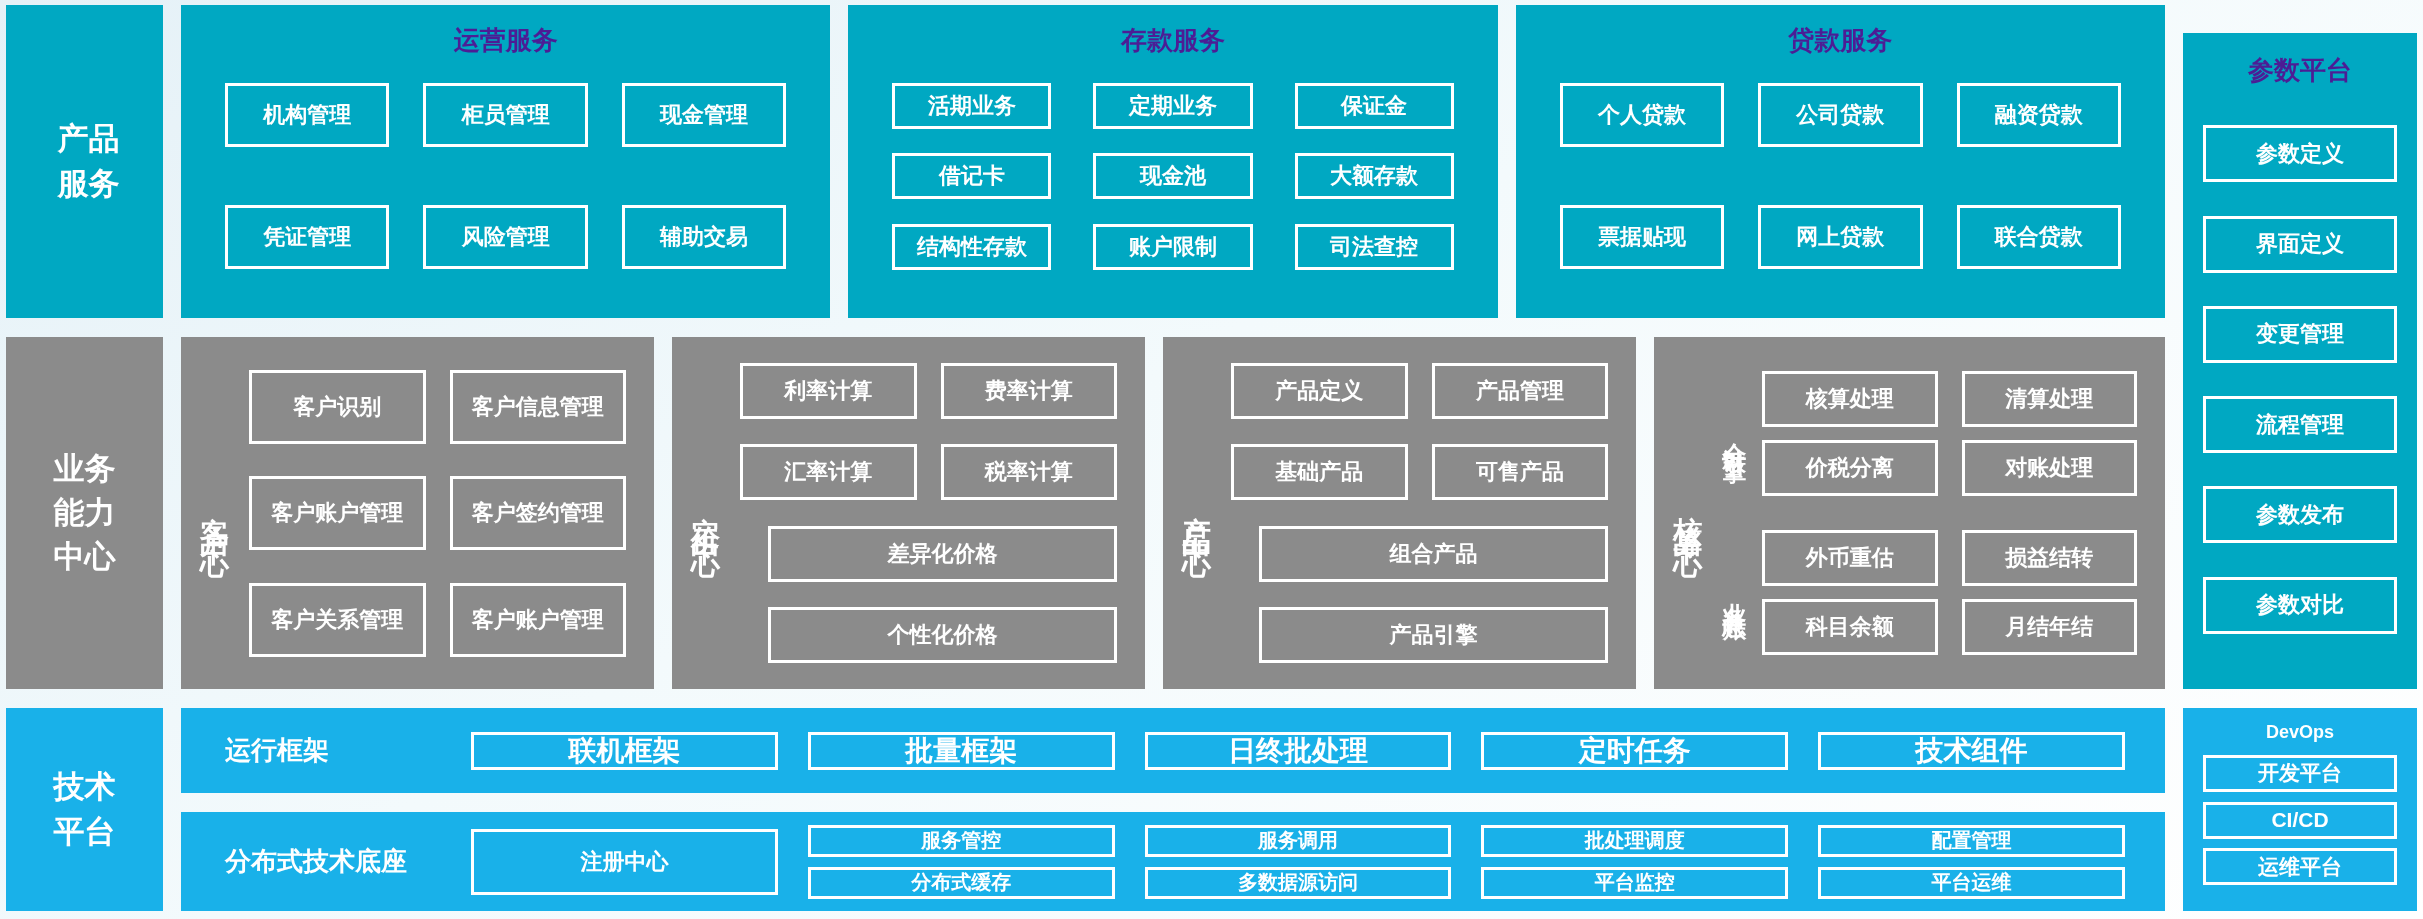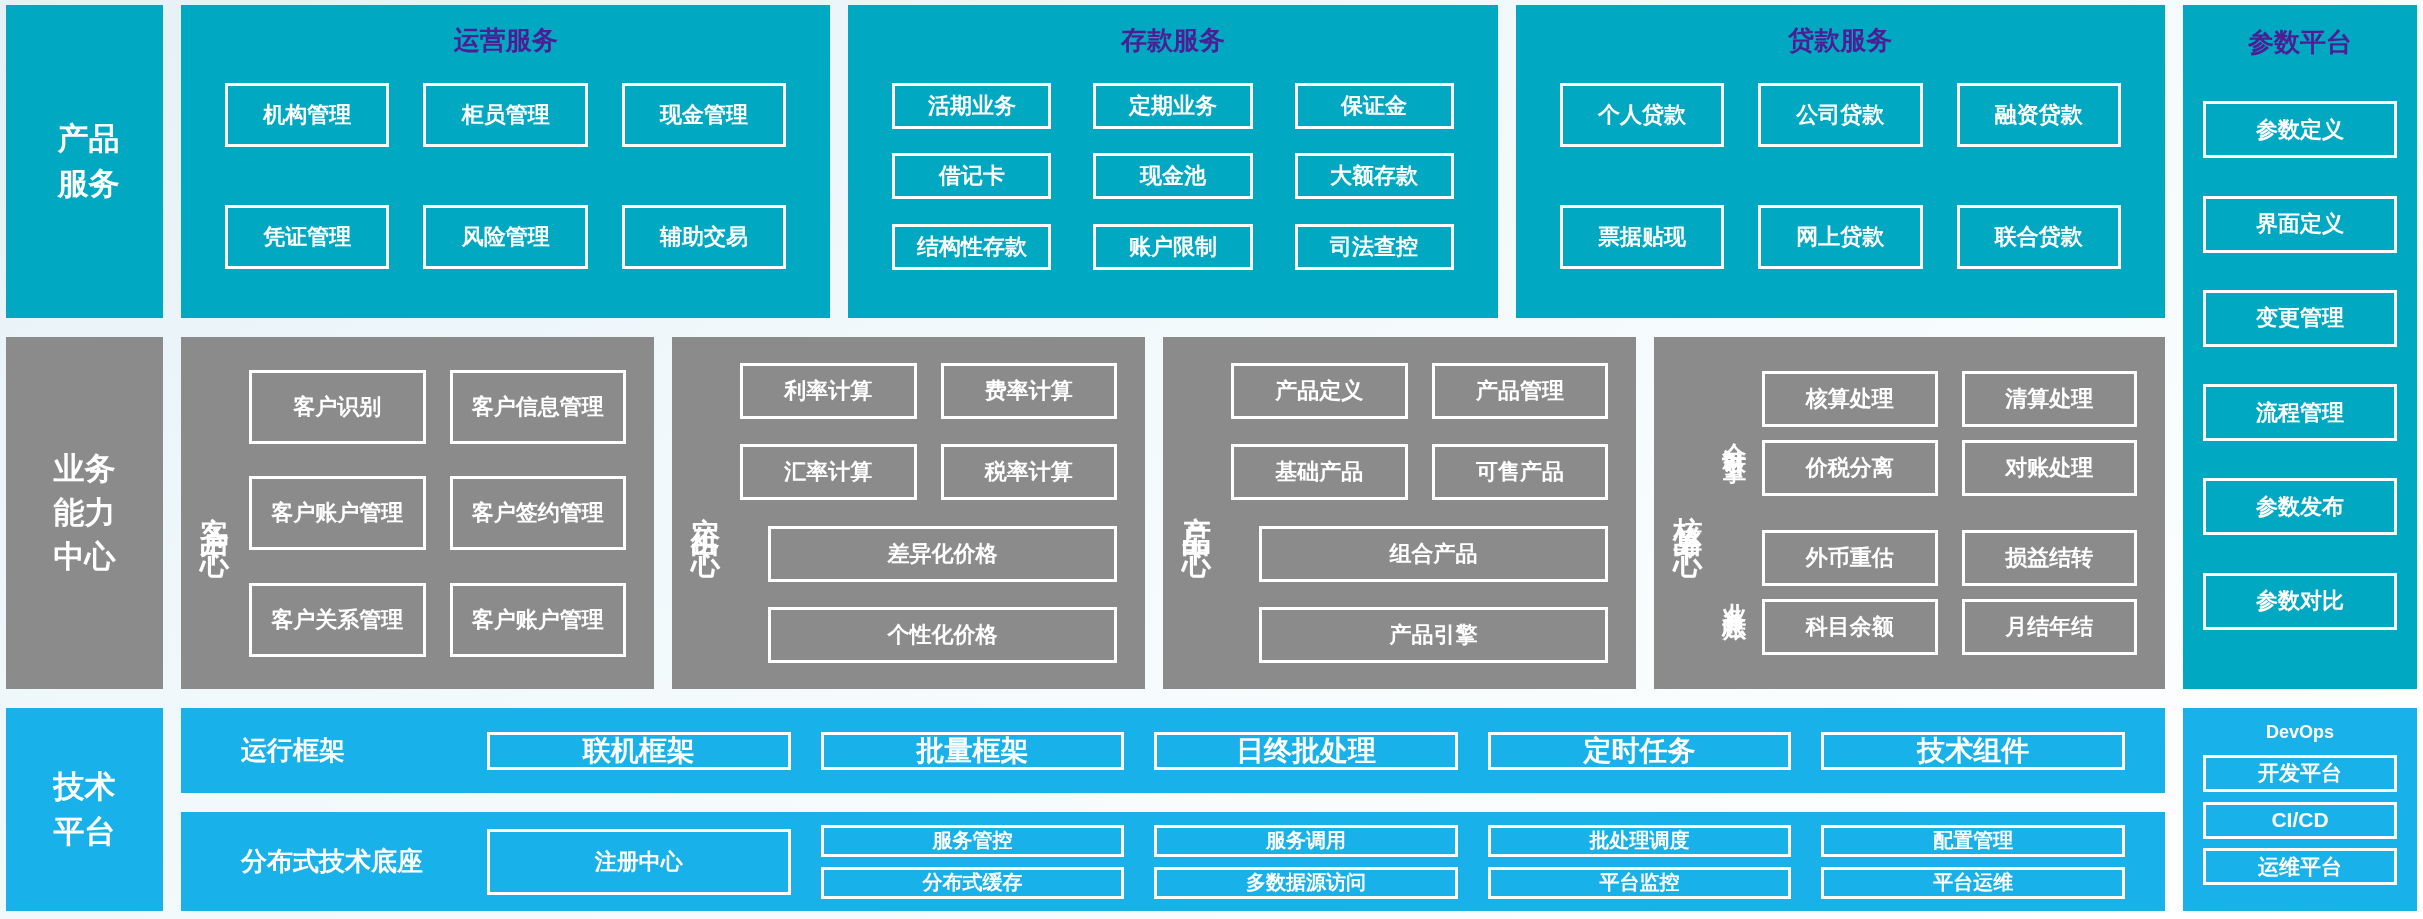--- a/index.html
+++ b/index.html
@@ -41,42 +41,42 @@
   .section-title { color:#4c1d95; font-size:26px; font-weight:bold; text-align:center; padding-top:6px; }
   .boxes-3col { flex:1; display:grid; grid-template-columns:repeat(3,1fr);
     column-gap:36px; align-content:space-evenly; }
   .rows-2 { grid-auto-rows:64px;gap:34px; }
   .rows-3 { grid-auto-rows:46px; column-gap:42px; }
 
   .box { border:3px solid #fff; color:#fff; font-weight:bold; font-size:22px;
     display:flex; align-items:center; justify-content:center; text-align:center;
     white-space:nowrap; }
 
-  .param-panel { display:flex; flex-direction:column; padding:14px 20px 22px 20px; }
+  .param-panel { display:flex; flex-direction:column; padding:14px 20px 22px 20px;margin-top:28px; }
   .param-boxes { flex:1; display:flex; flex-direction:column; justify-content:space-evenly; margin-top:4px; }
   .param-boxes .box { height:57px; }
 
   .center { flex:1; display:flex; min-width:0; }
   .v-label { writing-mode:vertical-rl; text-orientation:upright;
     color:#fff; font-weight:bold; font-size:29px; letter-spacing:10px;
     display:flex; align-items:center; justify-content:center; padding:0 4px 0 14px; flex:none; }
   .center-grid { flex:1; display:grid; grid-template-columns:1fr 1fr;
     column-gap:24px; align-content:space-evenly; padding:0 28px 0 10px; }
   .customer-grid { grid-auto-rows:74px; }
   .with-wide { grid-auto-rows:56px; }
   .box.wide { grid-column:1/3;margin-left:28px; }
 
   .acct-groups { flex:1; display:flex; flex-direction:column; justify-content:space-evenly; padding:0 28px 0 0; }
   .acct-group { display:flex; align-items:center; }
   .sub-label { writing-mode:vertical-rl; text-orientation:upright; color:#fff; font-weight:bold;
     font-size:24px; letter-spacing:5px; padding:0 12px 0 6px; flex:none; }
   .acct-grid { flex:1; display:grid; grid-template-columns:1fr 1fr; gap:13px 24px; }
   .acct-grid .box { height:56px; }
 
-  .bar { display:flex; align-items:center; padding:0 40px 0 60px; gap:30px;justify-content:flex-end; }
+  .bar { display:flex; align-items:center; padding:0 40px 0 44px; gap:30px;justify-content:flex-end; }
   .bar-label { color:#fff; font-size:26px; font-weight:bold; flex:none; width:216px; }
   .bar-slot { flex:1; display:flex; flex-direction:column; justify-content:center; gap:10px; min-width:0; }
   .runtime-box { height:38px; font-size:28px; }
   .registry-box { height:66px; }
   .mini-box { height:32px; font-size:20px; }
 
   .devops-panel { display:flex; flex-direction:column; padding:10px 20px 16px 20px; }
   .devops-title { color:#fff; font-size:18px; font-weight:bold; text-align:center; padding-top:4px; }
   .devops-boxes { flex:1; display:flex; flex-direction:column; justify-content:space-evenly; margin-top:2px; }
   .devops-boxes .box { height:37px; font-size:21px; }

